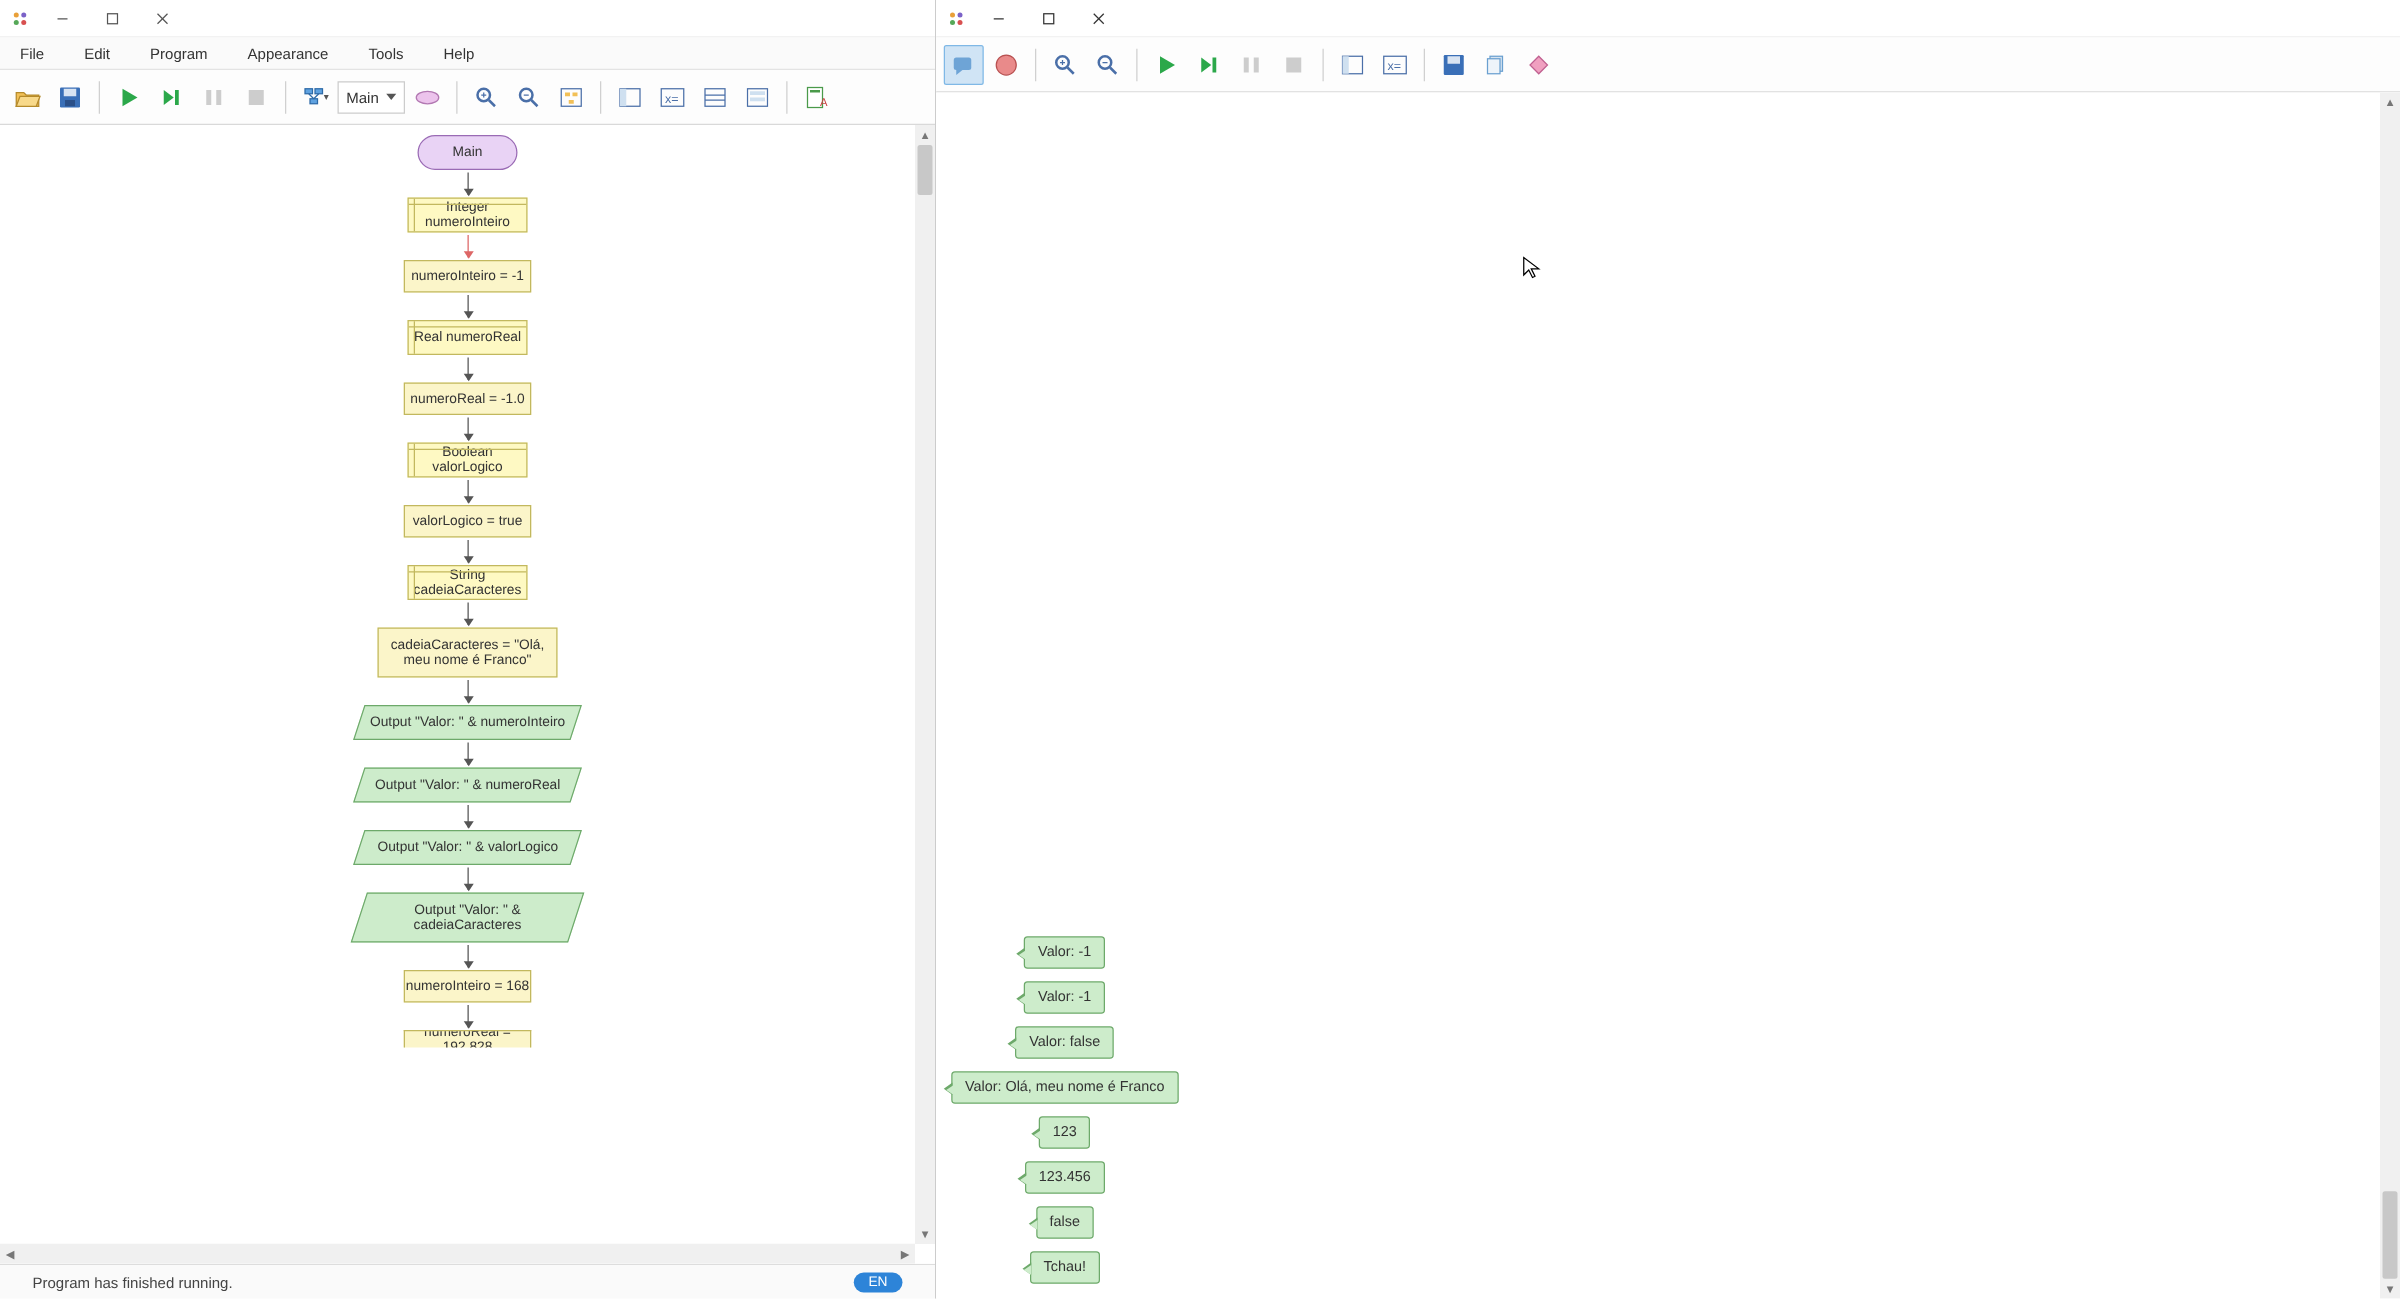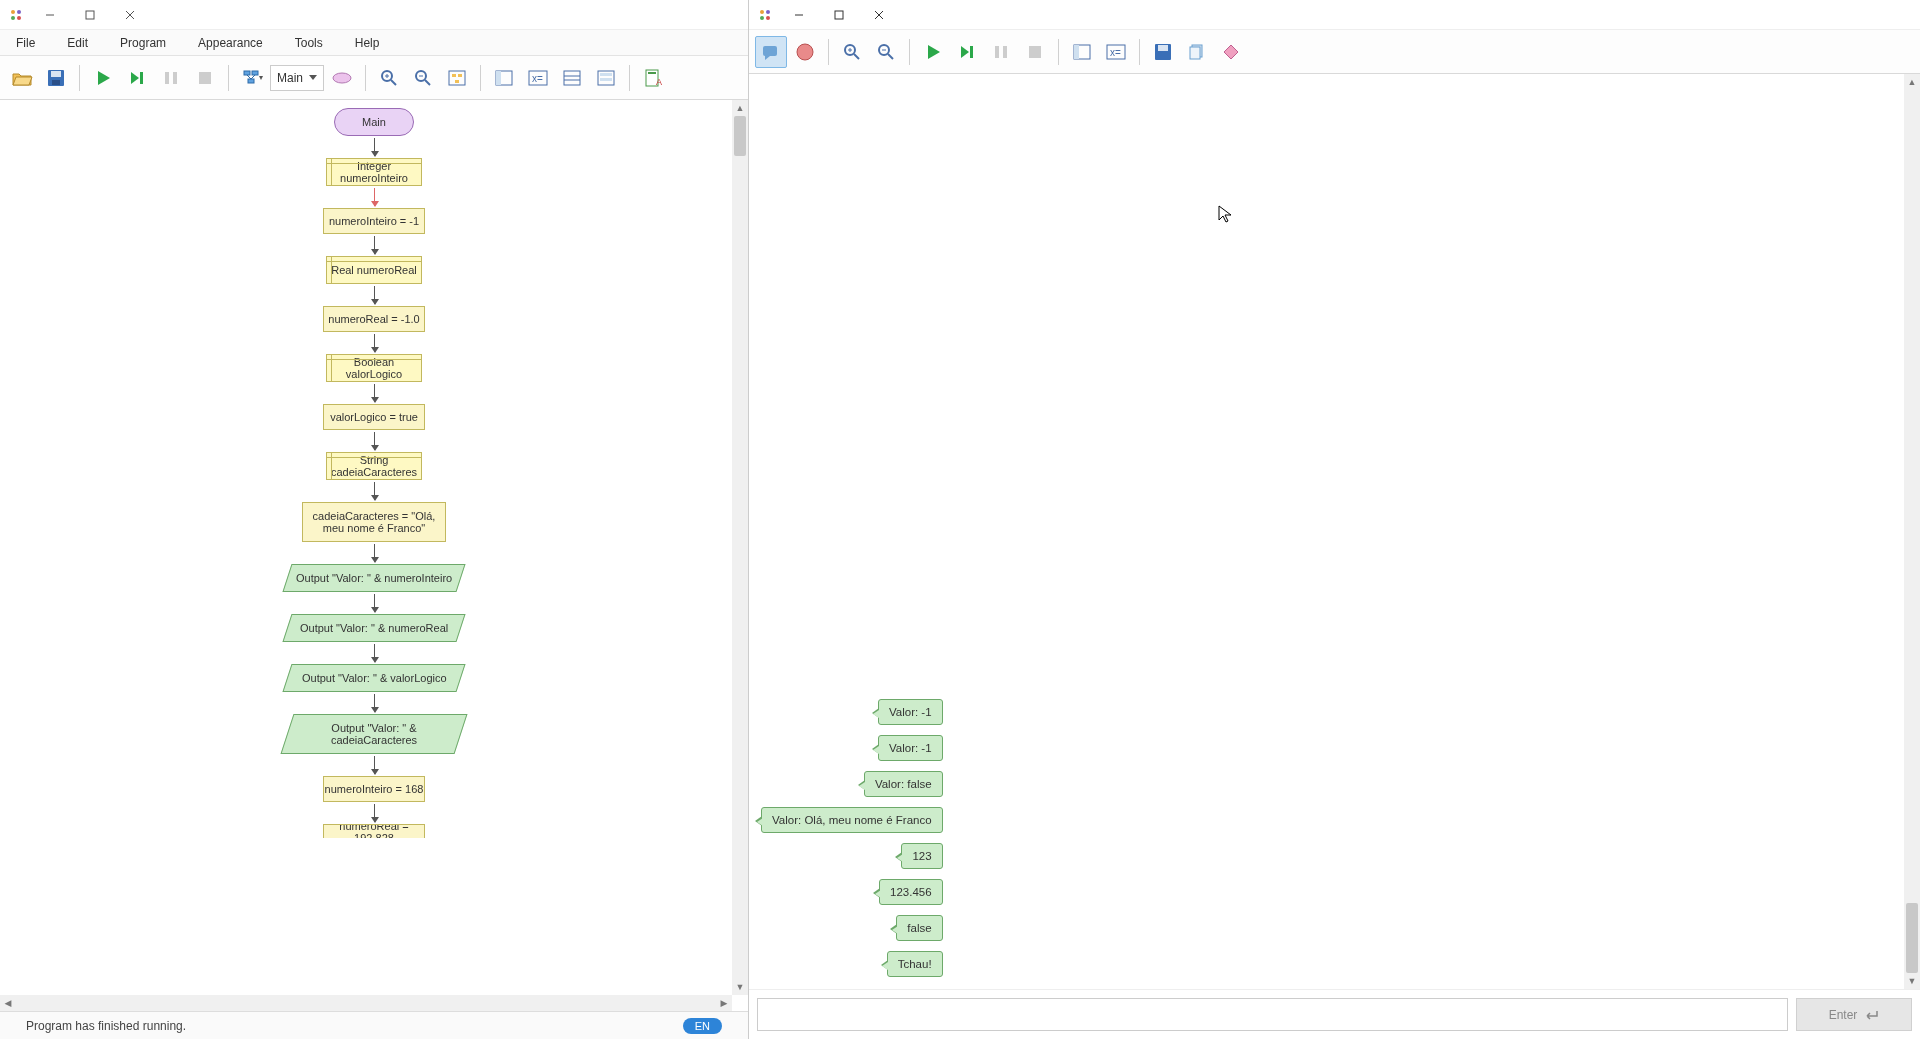--- a/index.html
+++ b/index.html
@@ -48,21 +48,21 @@
 .arrow { width:1px; height:18px; background:#555; position:relative; margin:2px 0;}
 .arrow::after { content:""; position:absolute; bottom:-1px; left:-3px; border-left:4px solid transparent; border-right:4px solid transparent; border-top:6px solid #555; }
 .arrow.red { background:#d66; }
 .arrow.red::after{ border-top-color:#d66;}
 
 .statusbar { height: 28px; border-top:1px solid #ddd; background:#fafafa; display:flex; align-items:center; padding:0 26px; font-size:12px; color:#444;}
 .lang-pill { margin-left:auto; background:#2d84d8; color:#fff; border-radius:10px; padding:2px 12px; font-size:11px;}
 
 .console-body { flex:1; position:relative; background:#fff; display:flex; flex-direction:column; }
 .console-scroll { flex:1; position:relative; overflow:hidden; }
-.bubbles { position:absolute; left:12px; bottom:12px; display:flex; flex-direction:column; gap:10px; align-items:flex-end;margin-top:20px; }
+.bubbles { position:absolute; left:12px; bottom:12px; display:flex; flex-direction:column; gap:10px; align-items:center;margin-top:20px; }
 .bubble { background:#cdeccb; border:1px solid #6da96a; border-radius:3px; padding:6px 10px; font-size:11.5px; color:#333; position:relative; }
 .bubble::before { content:""; position:absolute; left:-7px; bottom:6px; border-top:5px solid transparent; border-bottom:5px solid transparent; border-right:7px solid #6da96a; }
 .bubble::after { content:""; position:absolute; left:-5.5px; bottom:6.5px; border-top:4px solid transparent; border-bottom:4px solid transparent; border-right:6px solid #cdeccb; }
 
 .console-input-row { height:50px; padding:8px; display:flex; gap:8px; border-top:1px solid #eee;}
 .console-input { flex:1; border:1px solid #ccc; background:#fff; padding:4px 8px; }
 .enter-btn { width:116px; background:#e6e6e6; color:#888; border:1px solid #d0d0d0; display:flex; align-items:center; justify-content:center; gap:6px; font-size:12px;}
 .console-vtrack{ position:absolute; right:0; top:0; width:16px; height:100%; background:#f0f0f0;}
 .console-vtrack .thumb{ position:absolute; left:2px; width:12px; background:#c8c8c8; border-radius:2px;}
 .console-vtrack .arrow-btn{position:absolute;left:0;width:16px;height:16px;display:flex;align-items:center;justify-content:center;font-size:9px;color:#777}
@@ -439,28 +439,19 @@
           <div class="bubble">123.456</div>
           <div class="bubble">false</div>
           <div class="bubble">Tchau!</div>
         </div>
         <div class="console-vtrack">
           <div class="arrow-btn" style="top:0">▲</div>
           <div class="thumb" style="bottom:16px;height:70px"></div>
           <div class="arrow-btn" style="bottom:0">▼</div>
         </div>
       </div>
-      <div class="console-input-row">
-        <input class="console-input" style="">
-        <div class="enter-btn">
-          <span>Enter</span>
-          <svg width="16" height="12">
-              <path d="M14 2v5H4m0 0l3-3m-3 3l3 3" fill="none" stroke="#888" stroke-width="1.5"></path>
-            </svg>
-        </div>
-      </div>
     </div>
   </div>
 
   <svg class="cursor" width="16" height="20" style="left: 1218px; top: 205px;">
     <path d="M1 1 L1 15 L5 11 L8 17 L10 16 L7 10 L13 10 Z" fill="#fff" stroke="#000" stroke-width="1"></path>
   </svg>
 </div>
 
 </body></html>

